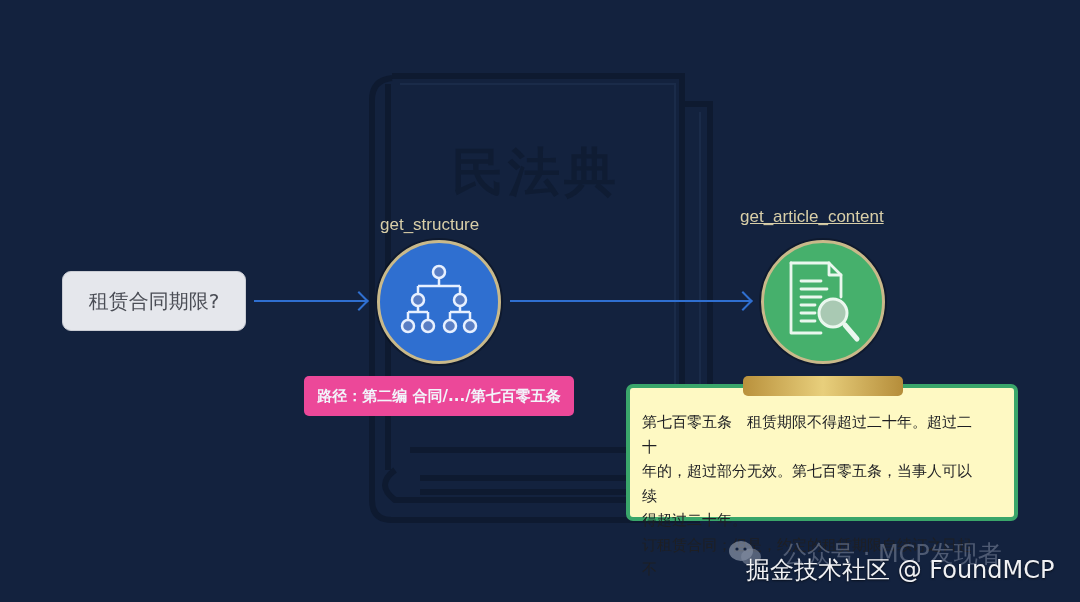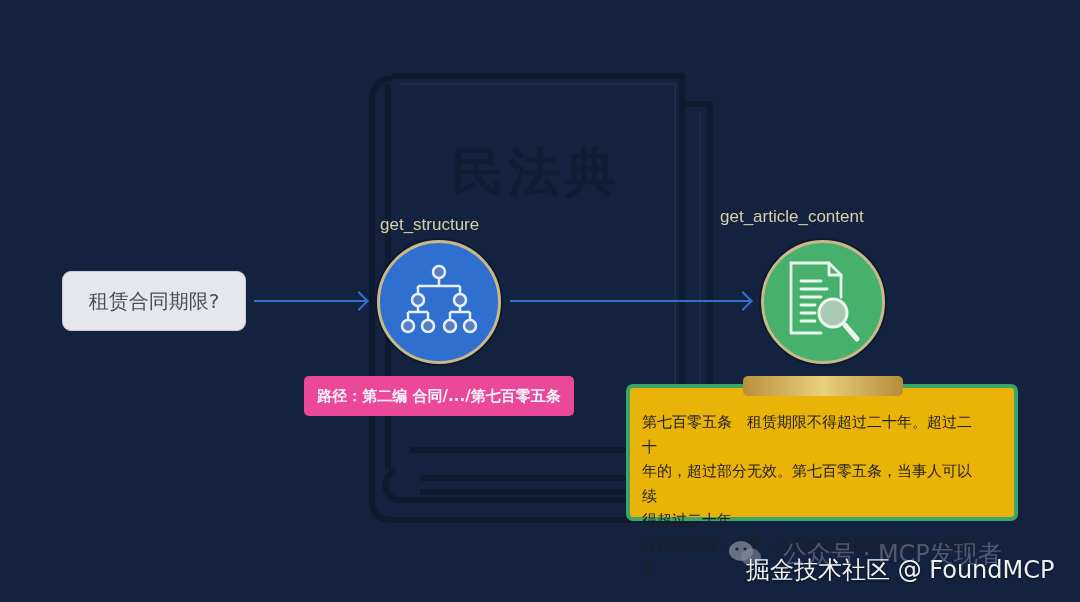--- a/index.html
+++ b/index.html
@@ -61,21 +61,21 @@
   
   .gold-tab {
     position: absolute; left: 743px; top: 376px; width: 160px; height: 20px;
     border-radius: 5px;
     background: linear-gradient(90deg, #b9913c 0%, #e8cf7c 50%, #b58d3a 100%);
   }
 
   
   .article-card {
     position: absolute; left: 626px; top: 384px; width: 392px; height: 137px;
-    background: #eab308; border: 4px solid #3aa66a; border-radius: 7px;
+    background: #fef9c3; border: 4px solid #3aa66a; border-radius: 7px;
     padding: 22px 32px 0 12px;
     font-size: 15px; line-height: 24.5px; color: #1e1f23;
   }
 
   
   .watermark-bg {
     position: absolute; left: 728px; top: 538px;
     font-size: 24px; color: rgba(150,160,180,0.45);
     display: flex; align-items: center; gap: 21px;
   }
@@ -145,21 +145,21 @@
         <circle cx="53" cy="66" r="6"></circle>
         <circle cx="73" cy="66" r="6"></circle>
       </g>
     </svg>
   </div>
 
   <div class="path-badge">
     <span>路径：第二编 合同/.../第七百零五条</span>
   </div>
 
-  <div class="tool-label" style="left:720px; top:207px;">get_article_content</div>
+  <div class="tool-label" style="left:740px; top:207px;text-decoration:underline;">get_article_content</div>
   <div class="tool-circle green">
     <svg width="84" height="90" viewBox="0 0 84 90">
       <g fill="none" stroke="#eaf7ee" stroke-width="2.8" stroke-linecap="round" stroke-linejoin="round">
         <path d="M10 6 L48 6 L60 18 L60 40"></path>
         <path d="M48 6 L48 18 L60 18"></path>
         <path d="M10 6 L10 76 L40 76"></path>
         <line x1="20" y1="24" x2="40" y2="24"></line>
         <line x1="20" y1="32" x2="46" y2="32"></line>
         <line x1="20" y1="40" x2="40" y2="40"></line>
         <line x1="20" y1="48" x2="34" y2="48"></line>

